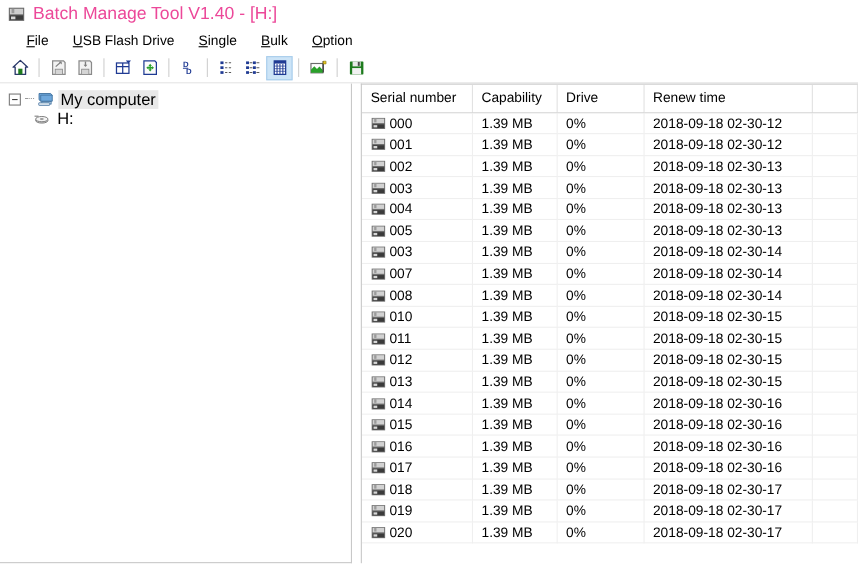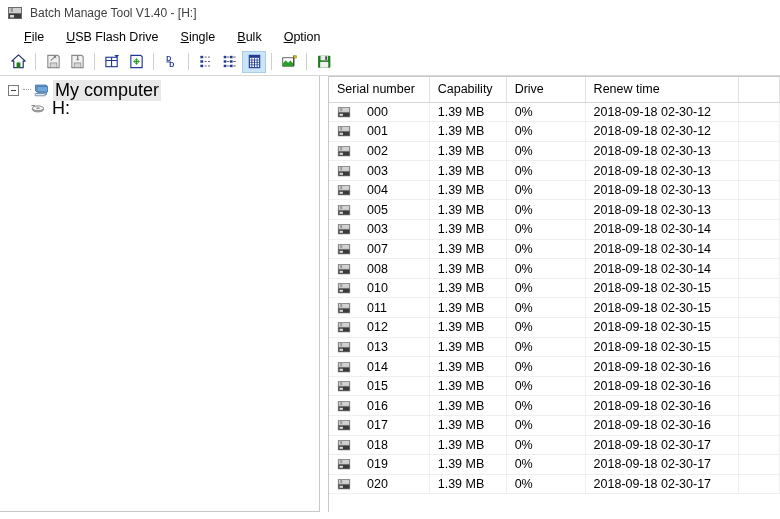--- a/index.html
+++ b/index.html
@@ -25,22 +25,22 @@
     padding-left: 7px;
     background: #ffffff;
   }
   #titlebar .app-icon {
     width: 16px;
     height: 16px;
     margin-right: 7px;
     flex: 0 0 auto;
   }
   #titlebar .title-text {
-    font-size: 12px;
-    color: #404040;
+    font-size: 16px;
+    color: #ec4899;
     white-space: nowrap;
   }
 
   
   #menubar {
     height: 22px;
     display: flex;
     align-items: center;
     padding-left: 24px;
     background: #ffffff;
@@ -157,21 +157,21 @@
     flex: 0 0 auto;
     margin-right: 2px;
   }
   .tree-icon {
     width: 16px;
     height: 16px;
     flex: 0 0 auto;
     margin-right: 4px;
   }
   .tree-label {
-    font-size: 18px;
+    font-size: 15px;
     color: #000;
     padding: 0 2px;
   }
   .tree-label.selected { background: #e8e8e8; }
 
   
   table.grid {
     border-collapse: collapse;
     table-layout: fixed;
     width: 100%;
@@ -200,21 +200,20 @@
     overflow: hidden;
     box-sizing: border-box;
     vertical-align: middle;
   }
   td.serial-cell {
     padding-left: 4px;
   }
   .serial-wrap {
     display: flex;
     align-items: flex-end;
-    gap: 13px;
   }
   .disk-icon {
     width: 14px;
     height: 14px;
     flex: 0 0 auto;
     margin-right: 3px;
   }
   .col-serial   { width: 99px; }
   .col-capab    { width: 76px; }
   .col-used     { width: 78px; }

